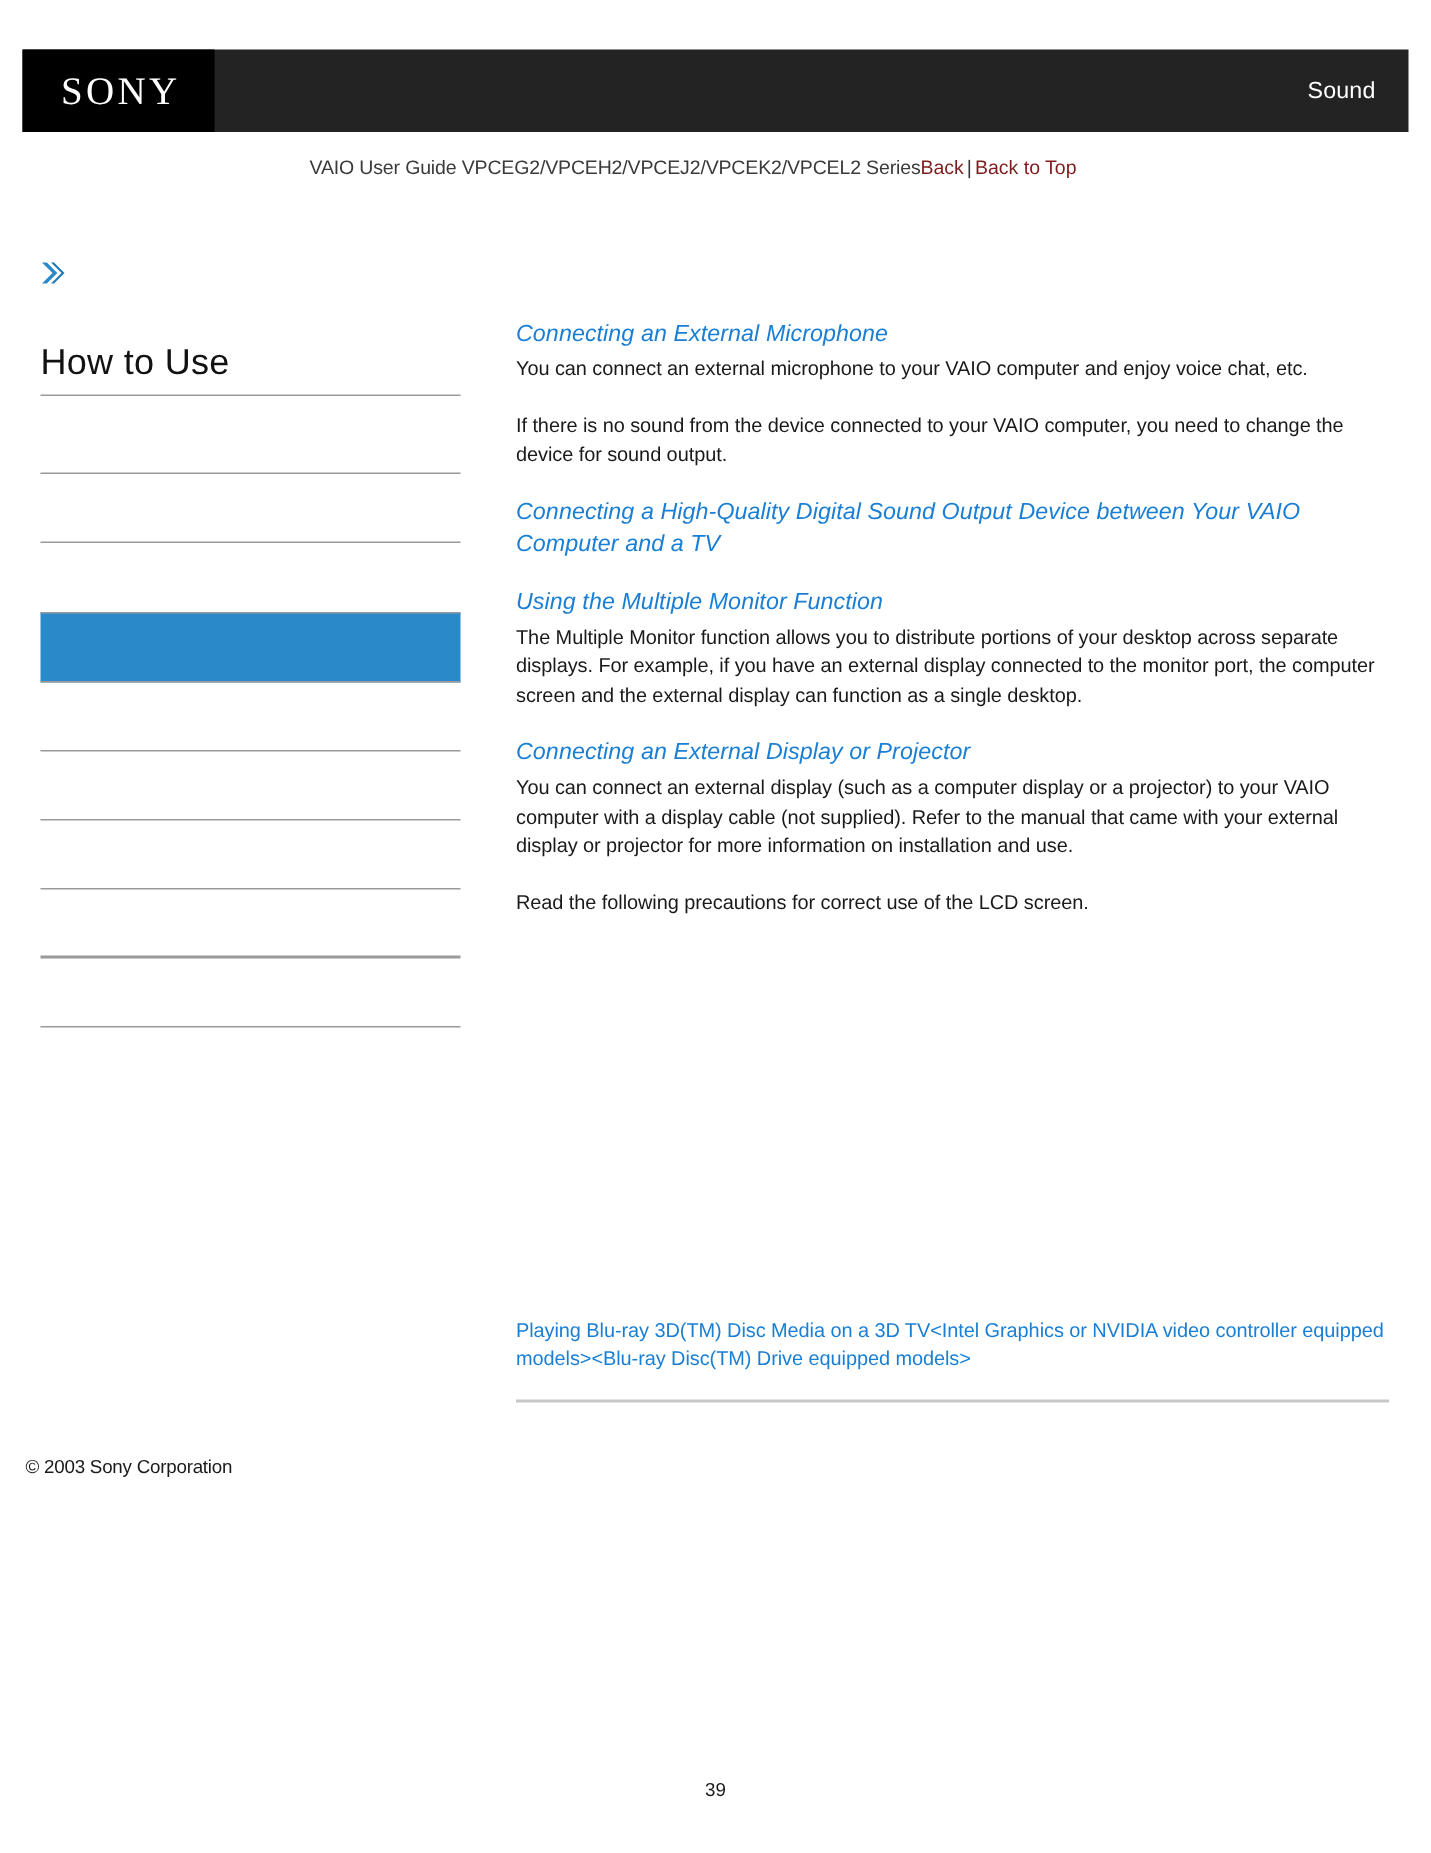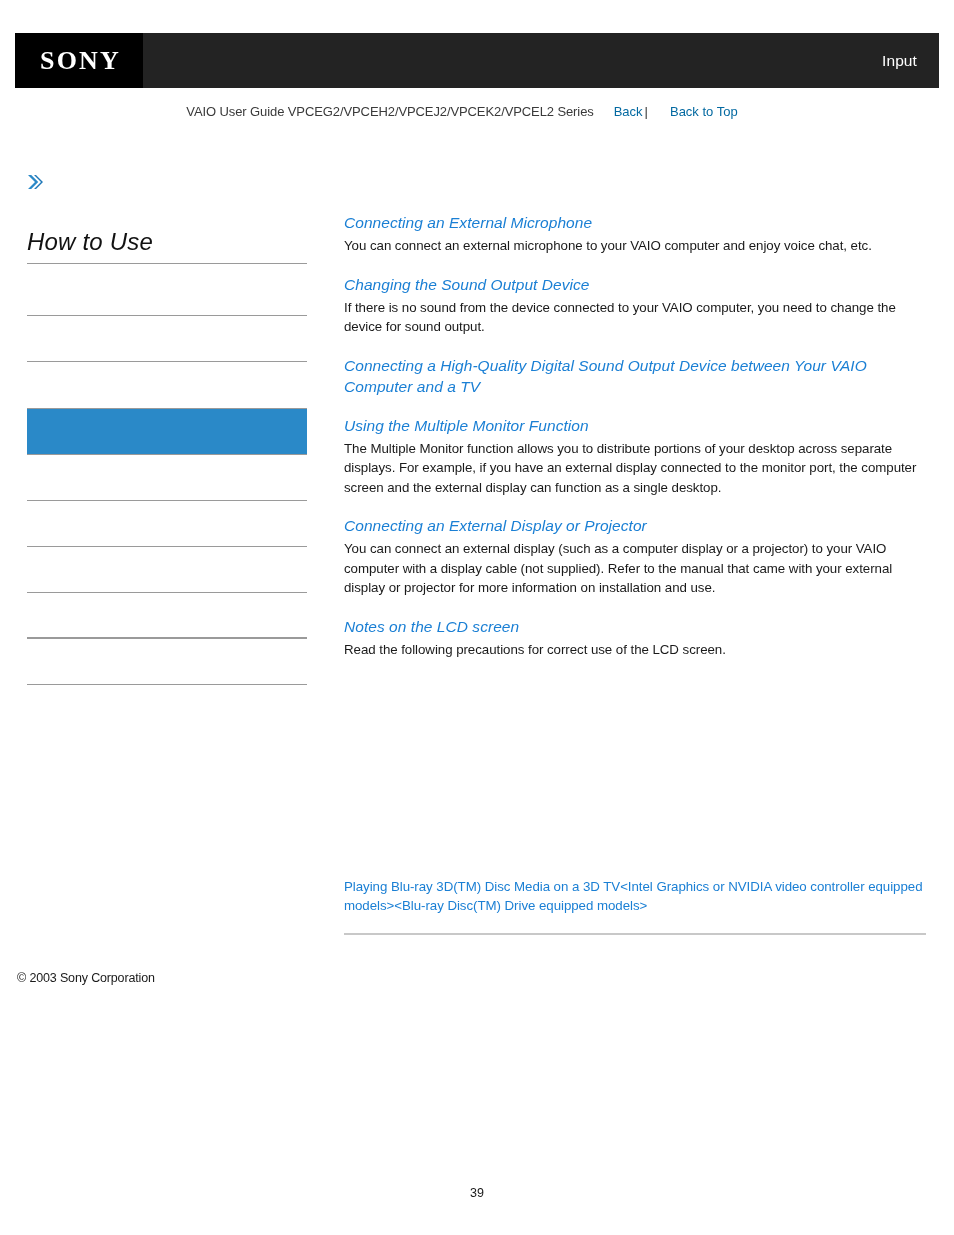--- a/index.html
+++ b/index.html
@@ -34,21 +34,21 @@
     height: 55px;
     background: #000000;
     display: flex;
     align-items: center;
     justify-content: center;
     flex: none;
   }
   .logo-text {
     color: #ffffff;
     font-family: "Liberation Serif", serif;
-    font-weight: bold;
+    font-weight: normal;
     font-size: 26px;
     letter-spacing: 2.2px;
     line-height: 1;
     padding-left: 3px;
     text-align: center;
   }
   .search-label {
     color: #ffffff;
     font-size: 15.5px;
     padding-right: 22px;
@@ -70,23 +70,22 @@
     font-size: 13px;
     color: #3a3a3a;
     letter-spacing: -0.1px;
   }
   .subhead-links {
     font-size: 13px;
     color: #1a1a1a;
     white-space: nowrap;
   }
   .subhead-links a {
-    color: #0369a1;
+    color: #7f1d1d;
     text-decoration: none;
-    margin-left: 20px;
   }
   .sep-pipe { color: #333333; padding: 0 2px; }
 
   
   .sidebar {
     position: absolute;
     left: 0px;
     top: 160px;
     width: 330px;
   }
@@ -102,21 +101,20 @@
     left: 27px;
     top: 68px;
     width: 280px;
     font-size: 24px;
     font-weight: normal;
     color: #121212;
     letter-spacing: 0.2px;
     margin: 0;
     padding-bottom: 7px;
     border-bottom: 1px solid #9a9a9a;
-    font-style: italic;
   }
   .nav-list {
     position: absolute;
     left: 27px;
     top: 110px;
     width: 280px;
     list-style: none;
     margin: 0;
     padding: 0;
   }
@@ -213,21 +211,21 @@
     color: #1a1a1a;
   }
 </style>
 </head>
 <body>
 
 <div class="header-bar">
   <div class="logo-box">
     <span class="logo-text">SONY</span>
   </div>
-  <span class="search-label">Input</span>
+  <span class="search-label">Sound</span>
 </div>
 
 <div class="subhead">
   <span class="subhead-title">VAIO User Guide VPCEG2/VPCEH2/VPCEJ2/VPCEK2/VPCEL2 Series</span>
   <span class="subhead-links"><a href="#">Back</a><span class="sep-pipe">|</span><a href="#">Back to Top</a></span>
 </div>
 
 <div class="sidebar">
   <span class="chevron-wrap">
     <svg width="20" height="20" viewBox="0 0 20 20" aria-hidden="true">
@@ -270,41 +268,39 @@
 </div>
 
 <div class="content">
 
   <div class="entry">
     <a class="entry-link" href="#">Connecting an External Microphone</a>
     <p class="entry-desc">You can connect an external microphone to your VAIO computer and enjoy voice chat, etc.</p>
   </div>
 
   <div class="entry">
-    <a class="entry-link" href="#">Changing the Sound Output Device</a>
     <p class="entry-desc">If there is no sound from the device connected to your VAIO computer, you need to change the device for sound output.</p>
   </div>
 
   <div class="entry">
     <a class="entry-link" href="#">Connecting a High-Quality Digital Sound Output Device between Your VAIO Computer and a TV</a>
   </div>
 
   <div class="entry">
     <a class="entry-link" href="#">Using the Multiple Monitor Function</a>
     <p class="entry-desc">The Multiple Monitor function allows you to distribute portions of your desktop across separate displays. For example, if you have an external display connected to the monitor port, the computer screen and the external display can function as a single desktop.</p>
   </div>
 
 
   <div class="entry">
     <a class="entry-link" href="#">Connecting an External Display or Projector</a>
     <p class="entry-desc">You can connect an external display (such as a computer display or a projector) to your VAIO computer with a display cable (not supplied). Refer to the manual that came with your external display or projector for more information on installation and use.</p>
   </div>
 
   <div class="entry">
-    <a class="entry-link" href="#">Notes on the LCD screen</a>
     <p class="entry-desc">Read the following precautions for correct use of the LCD screen.</p>
   </div>
 
 
 </div>
 
 <div class="extra-block">
   <a class="extra-link" href="#">Playing Blu-ray 3D(TM) Disc Media on a 3D TV&lt;Intel Graphics or NVIDIA video controller equipped models&gt;&lt;Blu-ray Disc(TM) Drive equipped models&gt;</a>
 </div>
 

